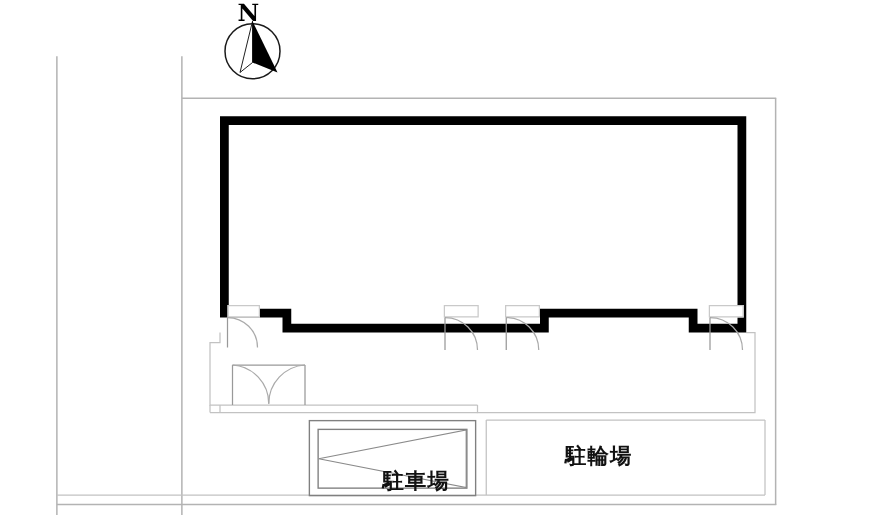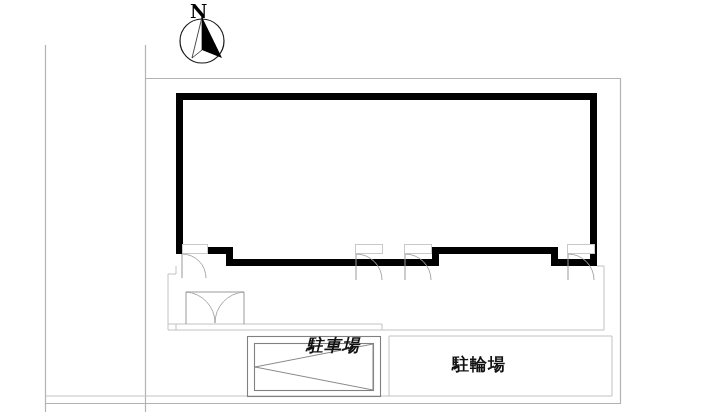--- a/index.html
+++ b/index.html
@@ -90,22 +90,21 @@
     font-family: "DejaVu Sans", "Liberation Sans", sans-serif;
     font-weight: 700;
     font-size: 17px;
     color: #111111;
     letter-spacing: 1px;
     white-space: nowrap;
     user-select: none;
   }
   #label-parking-car {
     left: 306px;
-    top: 334px;
-    font-style: italic;
+    top: 373px;
   }
   #label-parking-bike {
     left: 452px;
     top: 353px;
   }
   #compass-letter {
     position: absolute;
     left: 190px;
     top: 0px;
     font-family: "DejaVu Serif", "Liberation Serif", serif;

